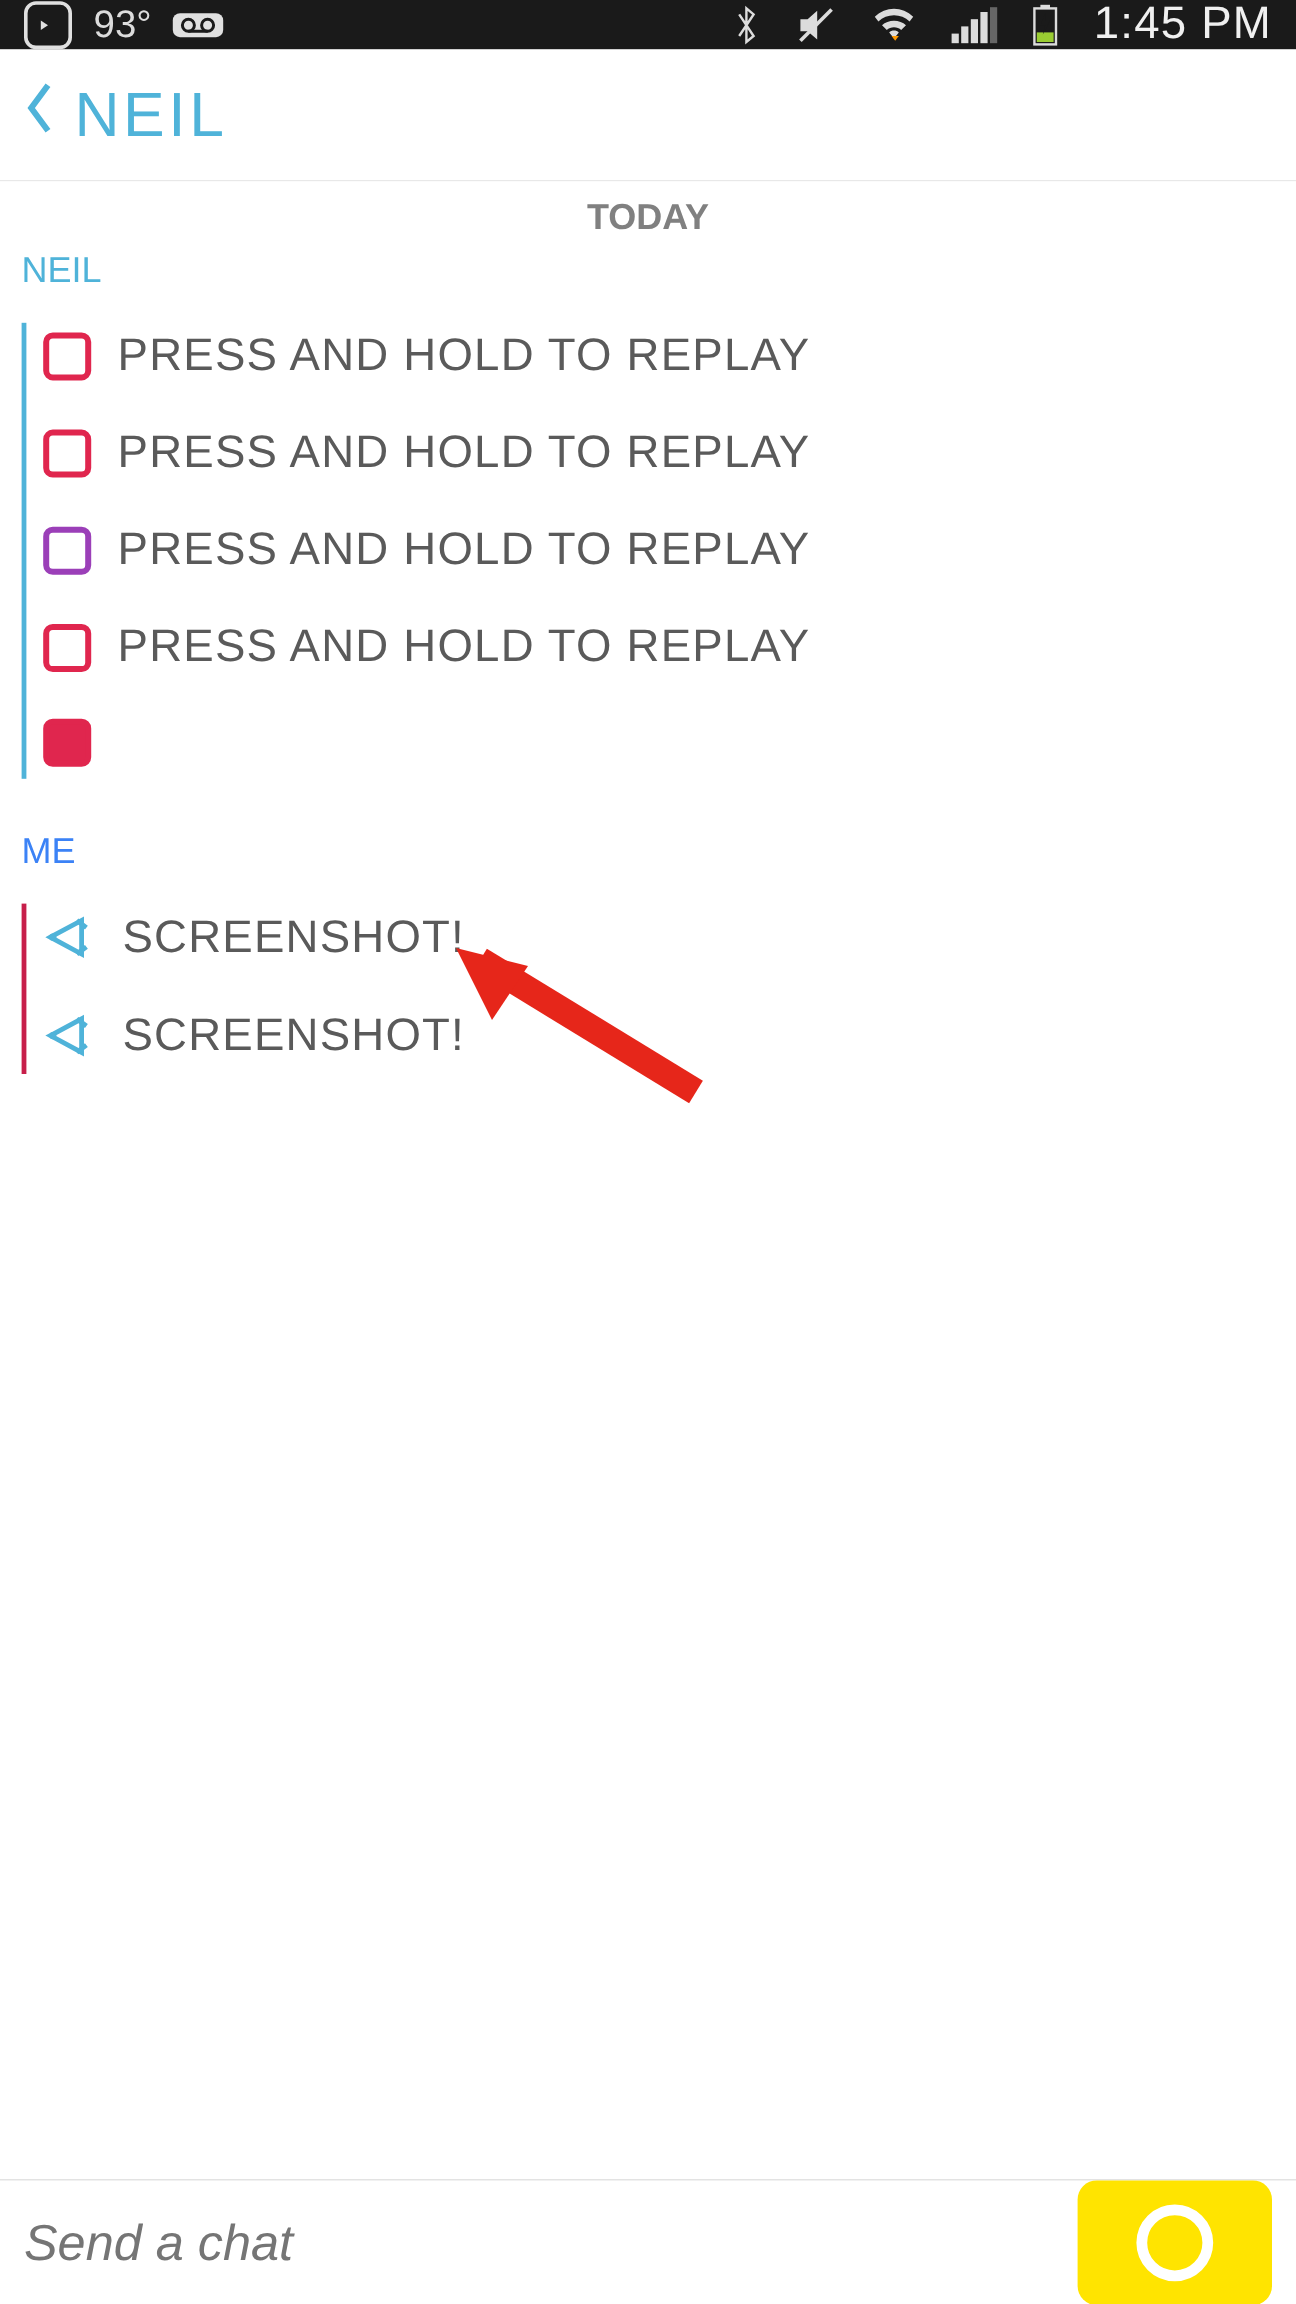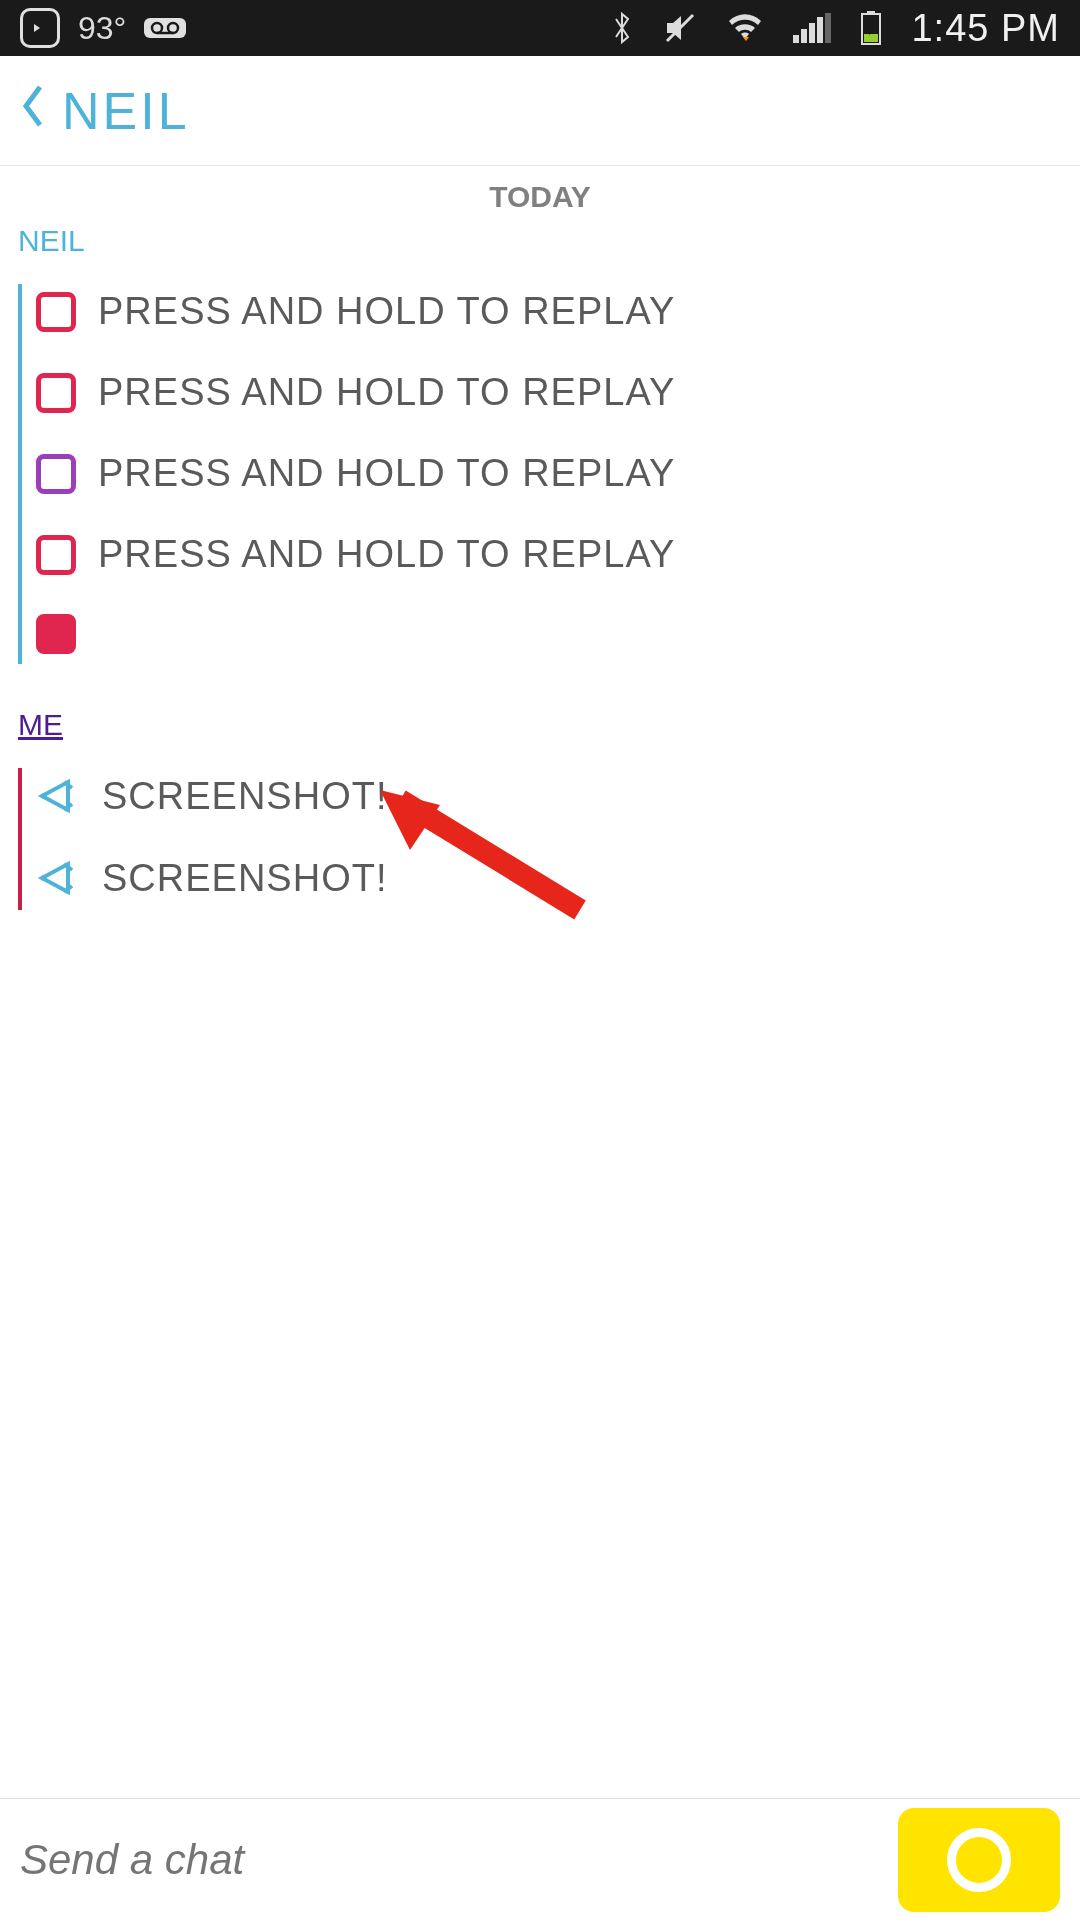--- a/index.html
+++ b/index.html
@@ -9,21 +9,21 @@
     }
     body {
       width: 1080px;
       height: 1920px;
       font-family: -apple-system, BlinkMacSystemFont, "Helvetica Neue", Arial, sans-serif;
       background: #fff;
       overflow: hidden;
       position: relative;
     }
     .status-bar {
-      height: 56px;
+      height: 41px;
       background: #1a1a1a;
       color: #dcdcdc;
       display: flex;
       align-items: center;
       padding: 0 20px;
       font-size: 32px;
     }
     .status-left {
       display: flex;
       align-items: center;
@@ -92,22 +92,21 @@
     }
     .section-label {
       padding: 0 18px 6px;
       font-size: 30px;
       font-weight: 500;
     }
     .label-neil {
       color: #4fb3d9;
     }
     .label-me {
-      color: #4c1d95;
-      text-decoration: underline;
+      color: #3b82f6;
     }
     .msg-list {
       padding-left: 18px;
     }
     .msg-group {
       border-left: 4px solid;
       padding: 6px 0 10px 14px;
       display: flex;
       flex-direction: column;
       gap: 38px;
@@ -155,21 +154,21 @@
       flex-shrink: 0;
       display: flex;
       align-items: center;
       justify-content: center;
     }
     .input-bar {
       position: absolute;
       bottom: 0;
       left: 0;
       right: 0;
-      height: 122px;
+      height: 104px;
       border-top: 1px solid #dcdcdc;
       display: flex;
       align-items: center;
       padding: 12px 20px;
     }
     .chat-input {
       flex: 1;
       border: none;
       font-size: 42px;
       font-style: italic;

